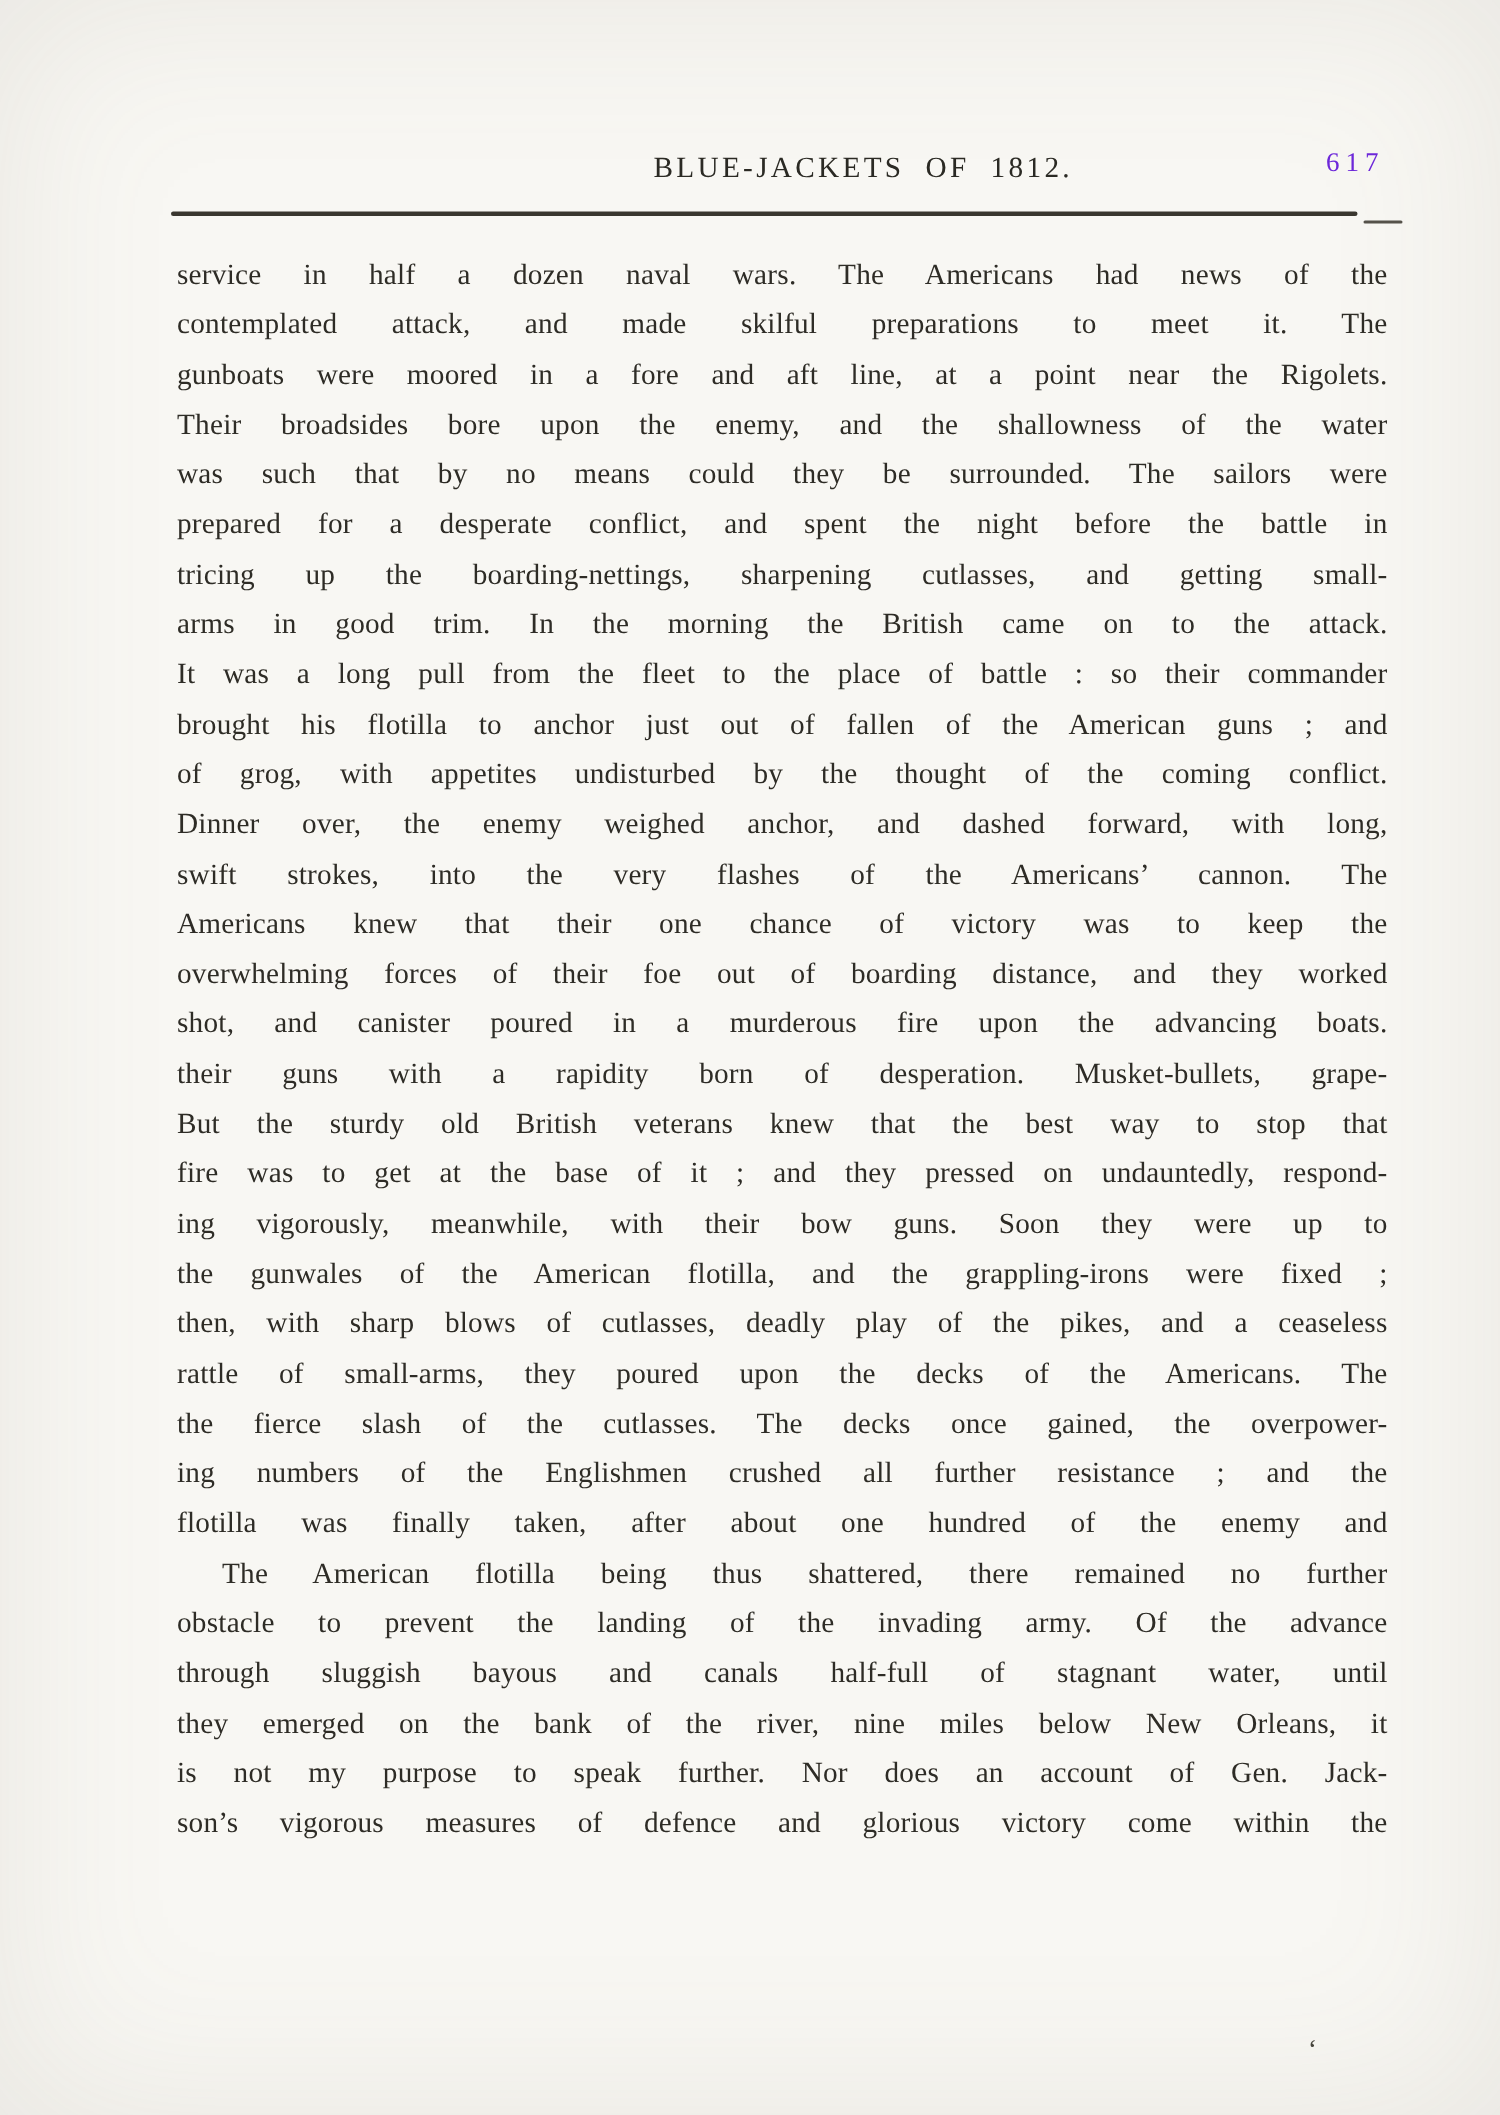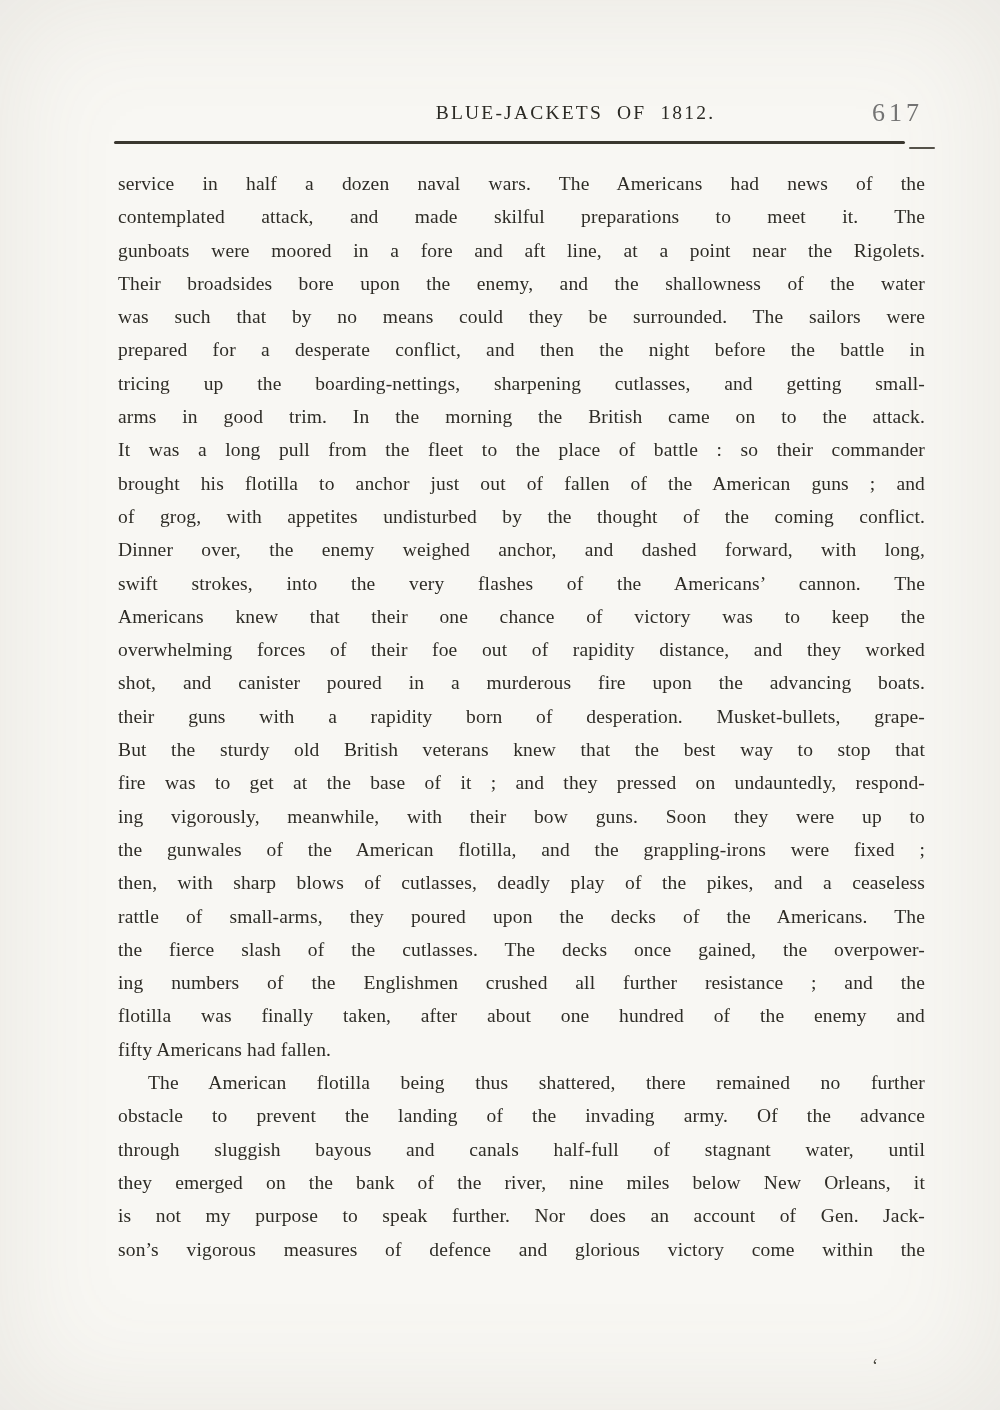--- a/index.html
+++ b/index.html
@@ -35,23 +35,23 @@
     font-size: 19.5px;
     letter-spacing: 2.2px;
     word-spacing: 7px;
     white-space: nowrap;
     color: #2b2a24;
   }
   .page-number {
     position: absolute;
     right: 2px;
     top: -2px;
-    font-size: 26px;
+    font-size: 18px;
     letter-spacing: 4px;
-    color: #737373;
+    color: #6d28d9;
   }
   
   .rule { position: absolute; top: 141px; left: 114px; width: 820px; height: 10px; }
   .rule-main {
     position: absolute; left: 0; top: 0;
     width: 791px; height: 3px;
     background: #3a372f; border-radius: 2px;
   }
   .rule-dash {
     position: absolute; left: 795px; top: 6px;
@@ -100,42 +100,41 @@
     <span class="rule-dash"></span>
   </div>
 
   <main class="body-text" id="body-text">
       <div class="paragraph">
         <div class="line">service in half a dozen naval wars. The Americans had news of the</div>
         <div class="line">contemplated attack, and made skilful preparations to meet it. The</div>
         <div class="line">gunboats were moored in a fore and aft line, at a point near the Rigolets.</div>
         <div class="line">Their broadsides bore upon the enemy, and the shallowness of the water</div>
         <div class="line">was such that by no means could they be surrounded. The sailors were</div>
-        <div class="line">prepared for a desperate conflict, and then the night before the battle in</div>
+        <div class="line">prepared for a desperate conflict, and spent the night before the battle in</div>
         <div class="line">tricing up the boarding-nettings, sharpening cutlasses, and getting small-</div>
         <div class="line">arms in good trim. In the morning the British came on to the attack.</div>
         <div class="line">It was a long pull from the fleet to the place of battle : so their commander</div>
         <div class="line">brought his flotilla to anchor just out of fallen of the American guns ; and</div>
         <div class="line">of grog, with appetites undisturbed by the thought of the coming conflict.</div>
         <div class="line">Dinner over, the enemy weighed anchor, and dashed forward, with long,</div>
         <div class="line">swift strokes, into the very flashes of the Americans’ cannon. The</div>
         <div class="line">Americans knew that their one chance of victory was to keep the</div>
-        <div class="line">overwhelming forces of their foe out of rapidity distance, and they worked</div>
+        <div class="line">overwhelming forces of their foe out of boarding distance, and they worked</div>
         <div class="line">shot, and canister poured in a murderous fire upon the advancing boats.</div>
         <div class="line">their guns with a rapidity born of desperation. Musket-bullets, grape-</div>
         <div class="line">But the sturdy old British veterans knew that the best way to stop that</div>
         <div class="line">fire was to get at the base of it ; and they pressed on undauntedly, respond-</div>
         <div class="line">ing vigorously, meanwhile, with their bow guns. Soon they were up to</div>
         <div class="line">the gunwales of the American flotilla, and the grappling-irons were fixed ;</div>
         <div class="line">then, with sharp blows of cutlasses, deadly play of the pikes, and a ceaseless</div>
         <div class="line">rattle of small-arms, they poured upon the decks of the Americans. The</div>
         <div class="line">the fierce slash of the cutlasses. The decks once gained, the overpower-</div>
         <div class="line">ing numbers of the Englishmen crushed all further resistance ; and the</div>
         <div class="line">flotilla was finally taken, after about one hundred of the enemy and</div>
-        <div class="line lastline">fifty Americans had fallen.</div>
       </div>
       <div class="paragraph">
         <div class="line indent">The American flotilla being thus shattered, there remained no further</div>
         <div class="line">obstacle to prevent the landing of the invading army. Of the advance</div>
         <div class="line">through sluggish bayous and canals half-full of stagnant water, until</div>
         <div class="line">they emerged on the bank of the river, nine miles below New Orleans, it</div>
         <div class="line">is not my purpose to speak further. Nor does an account of Gen. Jack-</div>
         <div class="line">son’s vigorous measures of defence and glorious victory come within the</div>
       </div>
     </main>

